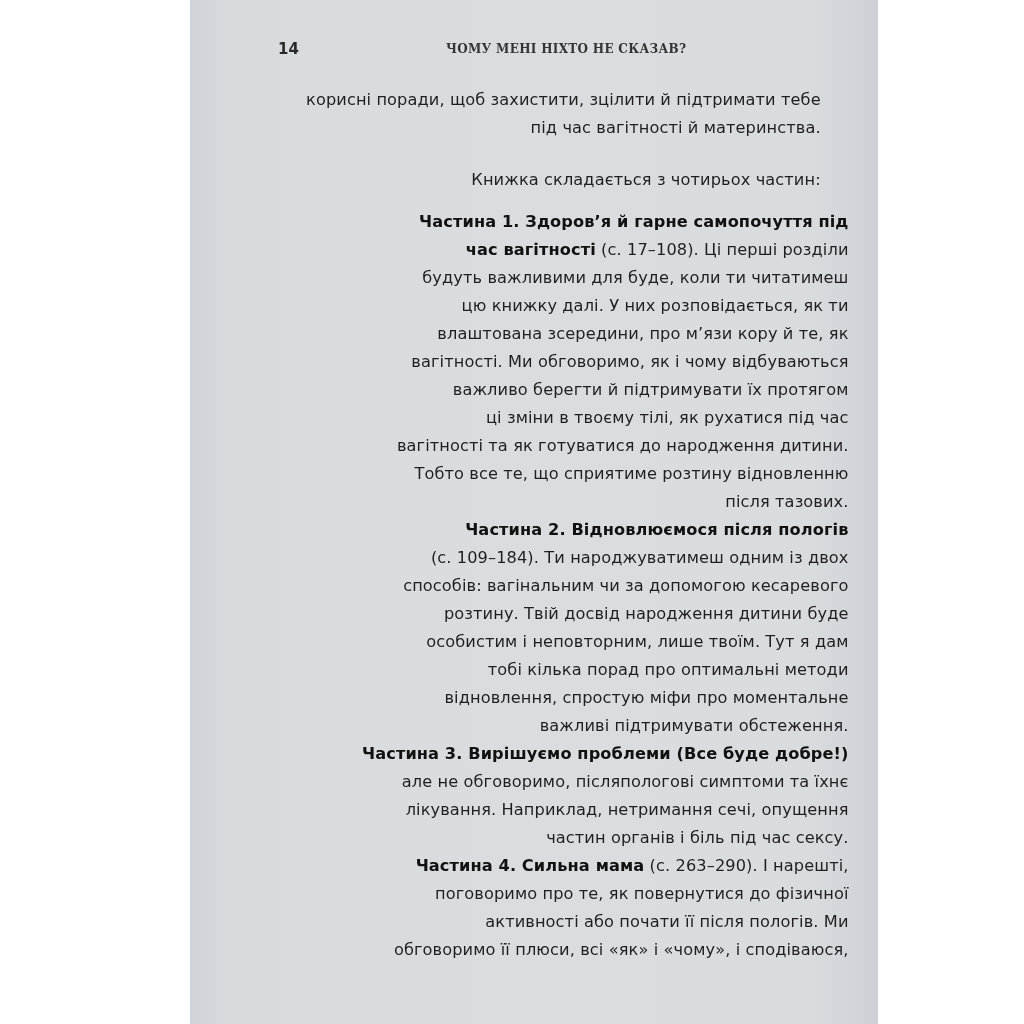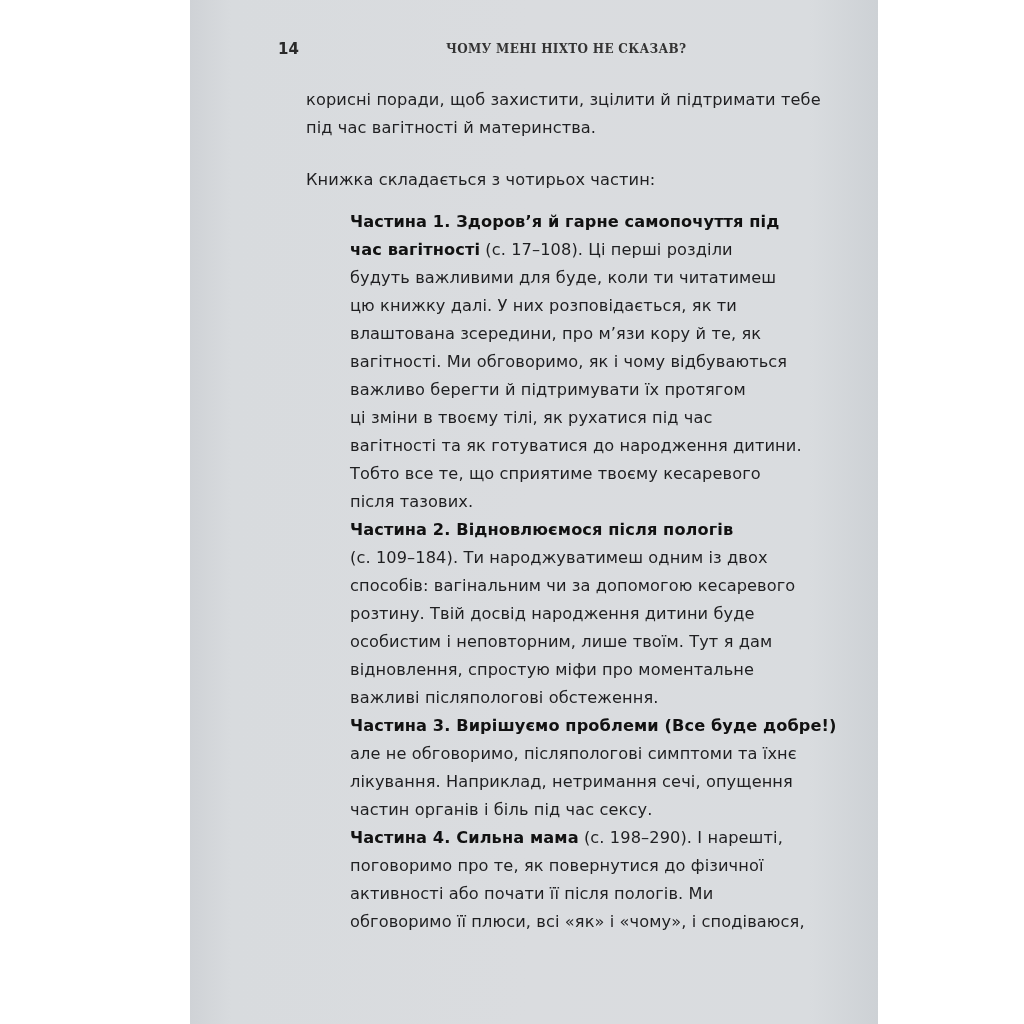--- a/index.html
+++ b/index.html
@@ -22,22 +22,22 @@
     .head-title {
       position: absolute; left: 256px; top: 2px;
       font-family: "DejaVu Serif", serif; font-weight: bold; font-size: 12px;
       letter-spacing: 0.3px; color: #333;
     }
     .text {
       position: absolute; font-size: 16.2px; line-height: 28px; white-space: nowrap;
       letter-spacing: 0.1px; color: #1f1f21;
     }
     .intro { left: 116px; top: 86px; }
-    .parts { left: 160px; top: 208px; }
-    .line { display: block; height: 28px; }
+    .parts { left: 172px; top: 208px; }
+    .line { display: block; height: 28px; text-align: right; }
     .gap { height: 24px; }
     b { font-weight: bold; color: #111; }
   </style>
 </head>
 <body>
 
 <div class="page">
   <div class="running-head">
     <span class="folio">14</span>
     <span class="head-title">ЧОМУ МЕНІ НІХТО НЕ СКАЗАВ?</span>
@@ -54,34 +54,35 @@
 
     <span class="line"><b>Частина 1. Здоров’я й гарне самопочуття під</b></span>
     <span class="line"><b>час вагітності</b><span> (с. 17–108). Ці перші розділи</span></span>
     <span class="line">будуть важливими для буде, коли ти читатимеш</span>
     <span class="line">цю книжку далі. У них розповідається, як ти</span>
     <span class="line">влаштована зсередини, про м’язи кору й те, як</span>
     <span class="line">вагітності. Ми обговоримо, як і чому відбуваються</span>
     <span class="line">важливо берегти й підтримувати їх протягом</span>
     <span class="line">ці зміни в твоєму тілі, як рухатися під час</span>
     <span class="line">вагітності та як готуватися до народження дитини.</span>
-    <span class="line">Тобто все те, що сприятиме твоєму кесаревого</span>
+    <span class="line">Тобто все те, що сприятиме розтину відновленню</span>
     <span class="line">після тазових.</span>
 
     <span class="line"><b>Частина 2. Відновлюємося після пологів</b></span>
     <span class="line">(с. 109–184). Ти народжуватимеш одним із двох</span>
     <span class="line">способів: вагінальним чи за допомогою кесаревого</span>
     <span class="line">розтину. Твій досвід народження дитини буде</span>
     <span class="line">особистим і неповторним, лише твоїм. Тут я дам</span>
+    <span class="line">тобі кілька порад про оптимальні методи</span>
     <span class="line">відновлення, спростую міфи про моментальне</span>
-    <span class="line">важливі післяпологові обстеження.</span>
+    <span class="line">важливі підтримувати обстеження.</span>
 
     <span class="line"><b>Частина 3. Вирішуємо проблеми (Все буде добре!)</b></span>
     <span class="line">але не обговоримо, післяпологові симптоми та їхнє</span>
     <span class="line">лікування. Наприклад, нетримання сечі, опущення</span>
     <span class="line">частин органів і біль під час сексу.</span>
 
-    <span class="line"><b>Частина 4. Сильна мама</b><span> (с. 198–290). І нарешті,</span></span>
+    <span class="line"><b>Частина 4. Сильна мама</b><span> (с. 263–290). І нарешті,</span></span>
     <span class="line">поговоримо про те, як повернутися до фізичної</span>
     <span class="line">активності або почати її після пологів. Ми</span>
     <span class="line">обговоримо її плюси, всі «як» і «чому», і сподіваюся,</span>
   </div>
 </div>
 
 </body></html>

